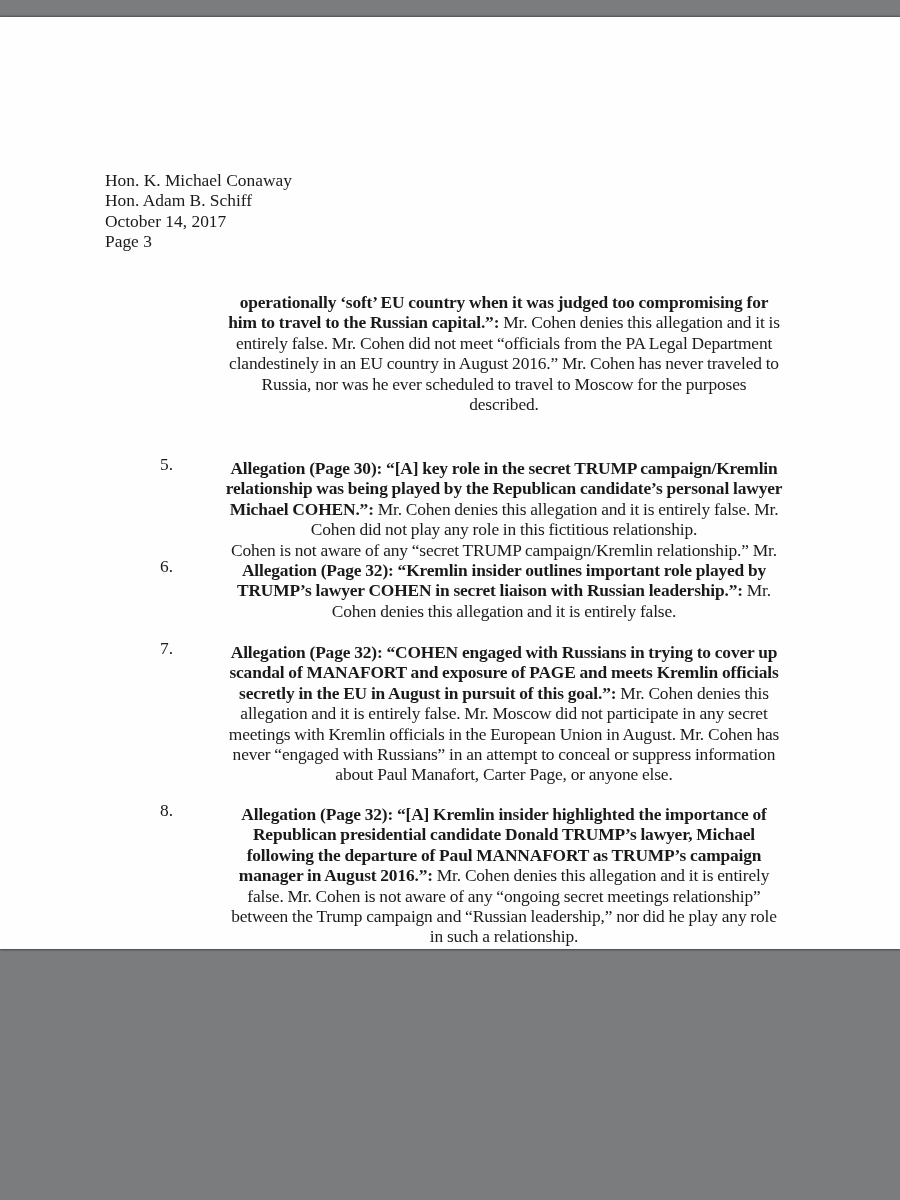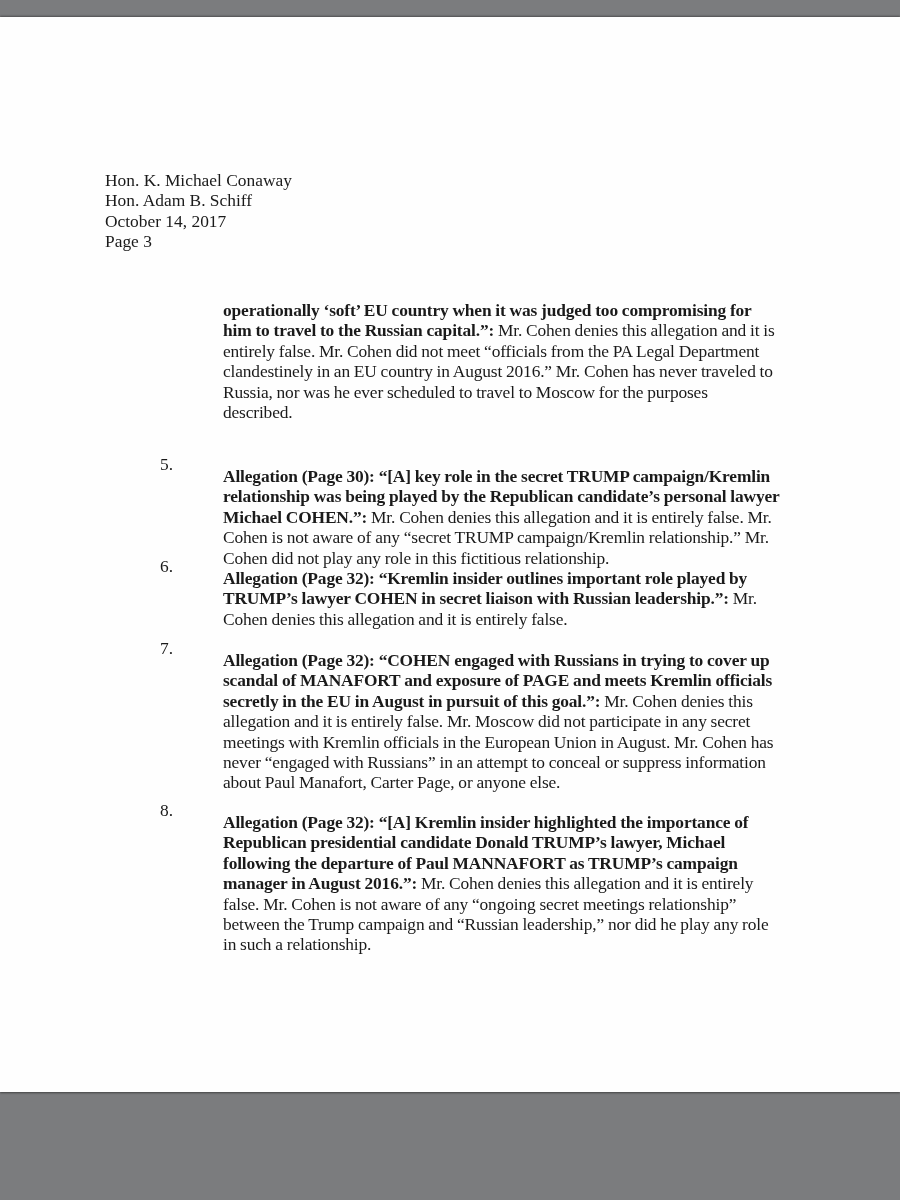--- a/index.html
+++ b/index.html
@@ -8,21 +8,21 @@
     width: 900px;
     height: 1200px;
     background: #7b7c7e;
     overflow: hidden;
   }
   .page {
     position: absolute;
     left: 0;
     top: 17px;
     width: 900px;
-    height: 1075px;
+    height: 932px;
     background: #fefefe;
     box-shadow: 0 1px 2px rgba(0,0,0,0.45), 0 -1px 2px rgba(0,0,0,0.35);
   }
   .text {
     font-family: "Liberation Serif", "DejaVu Serif", serif;
     color: #1a1a1a;
     font-size: 17.4px;
     line-height: 20.4px;
   }
   .header {
@@ -30,23 +30,24 @@
     left: 105px;
     top: 153px;
   }
   .header div { white-space: nowrap; }
   .item {
     position: absolute;
     left: 211px;
     width: 586px;
   }
   .item p {
-    margin: 12px;
+    margin: 4px;
     letter-spacing: -0.15px;
     word-spacing: -0.3px;
+    text-align: center;
   }
   .num {
     position: absolute;
     left: 160px;
   }
   b { font-weight: bold; }
   .line { display: block; white-space: nowrap; }
 </style>
 </head>
 <body>
@@ -70,22 +71,22 @@
       <span class="line">described.</span>
     </p>
   </div>
 
   <div class="num text" style="top:437px;">5.</div>
   <div class="item text" style="top:437px;">
     <p>
       <span class="line"><b>Allegation (Page 30):  “[A] key role in the secret TRUMP campaign/Kremlin</b></span>
       <span class="line"><b>relationship was being played by the Republican candidate’s personal lawyer</b></span>
       <span class="line"><b>Michael COHEN.”:</b><span> Mr. Cohen denies this allegation and it is entirely false.  Mr.</span></span>
+      <span class="line">Cohen did not play any role in this fictitious relationship.</span>
       <span class="line">Cohen is not aware of any “secret TRUMP campaign/Kremlin relationship.”  Mr.</span>
-      <span class="line">Cohen did not play any role in this fictitious relationship.</span>
     </p>
   </div>
 
   <div class="num text" style="top:539px;">6.</div>
   <div class="item text" style="top:539px;">
     <p>
       <span class="line"><b>Allegation (Page 32):  “Kremlin insider outlines important role played by</b></span>
       <span class="line"><b>TRUMP’s lawyer COHEN in secret liaison with Russian leadership.”:</b><span> Mr.</span></span>
       <span class="line">Cohen denies this allegation and it is entirely false.</span>
     </p>

